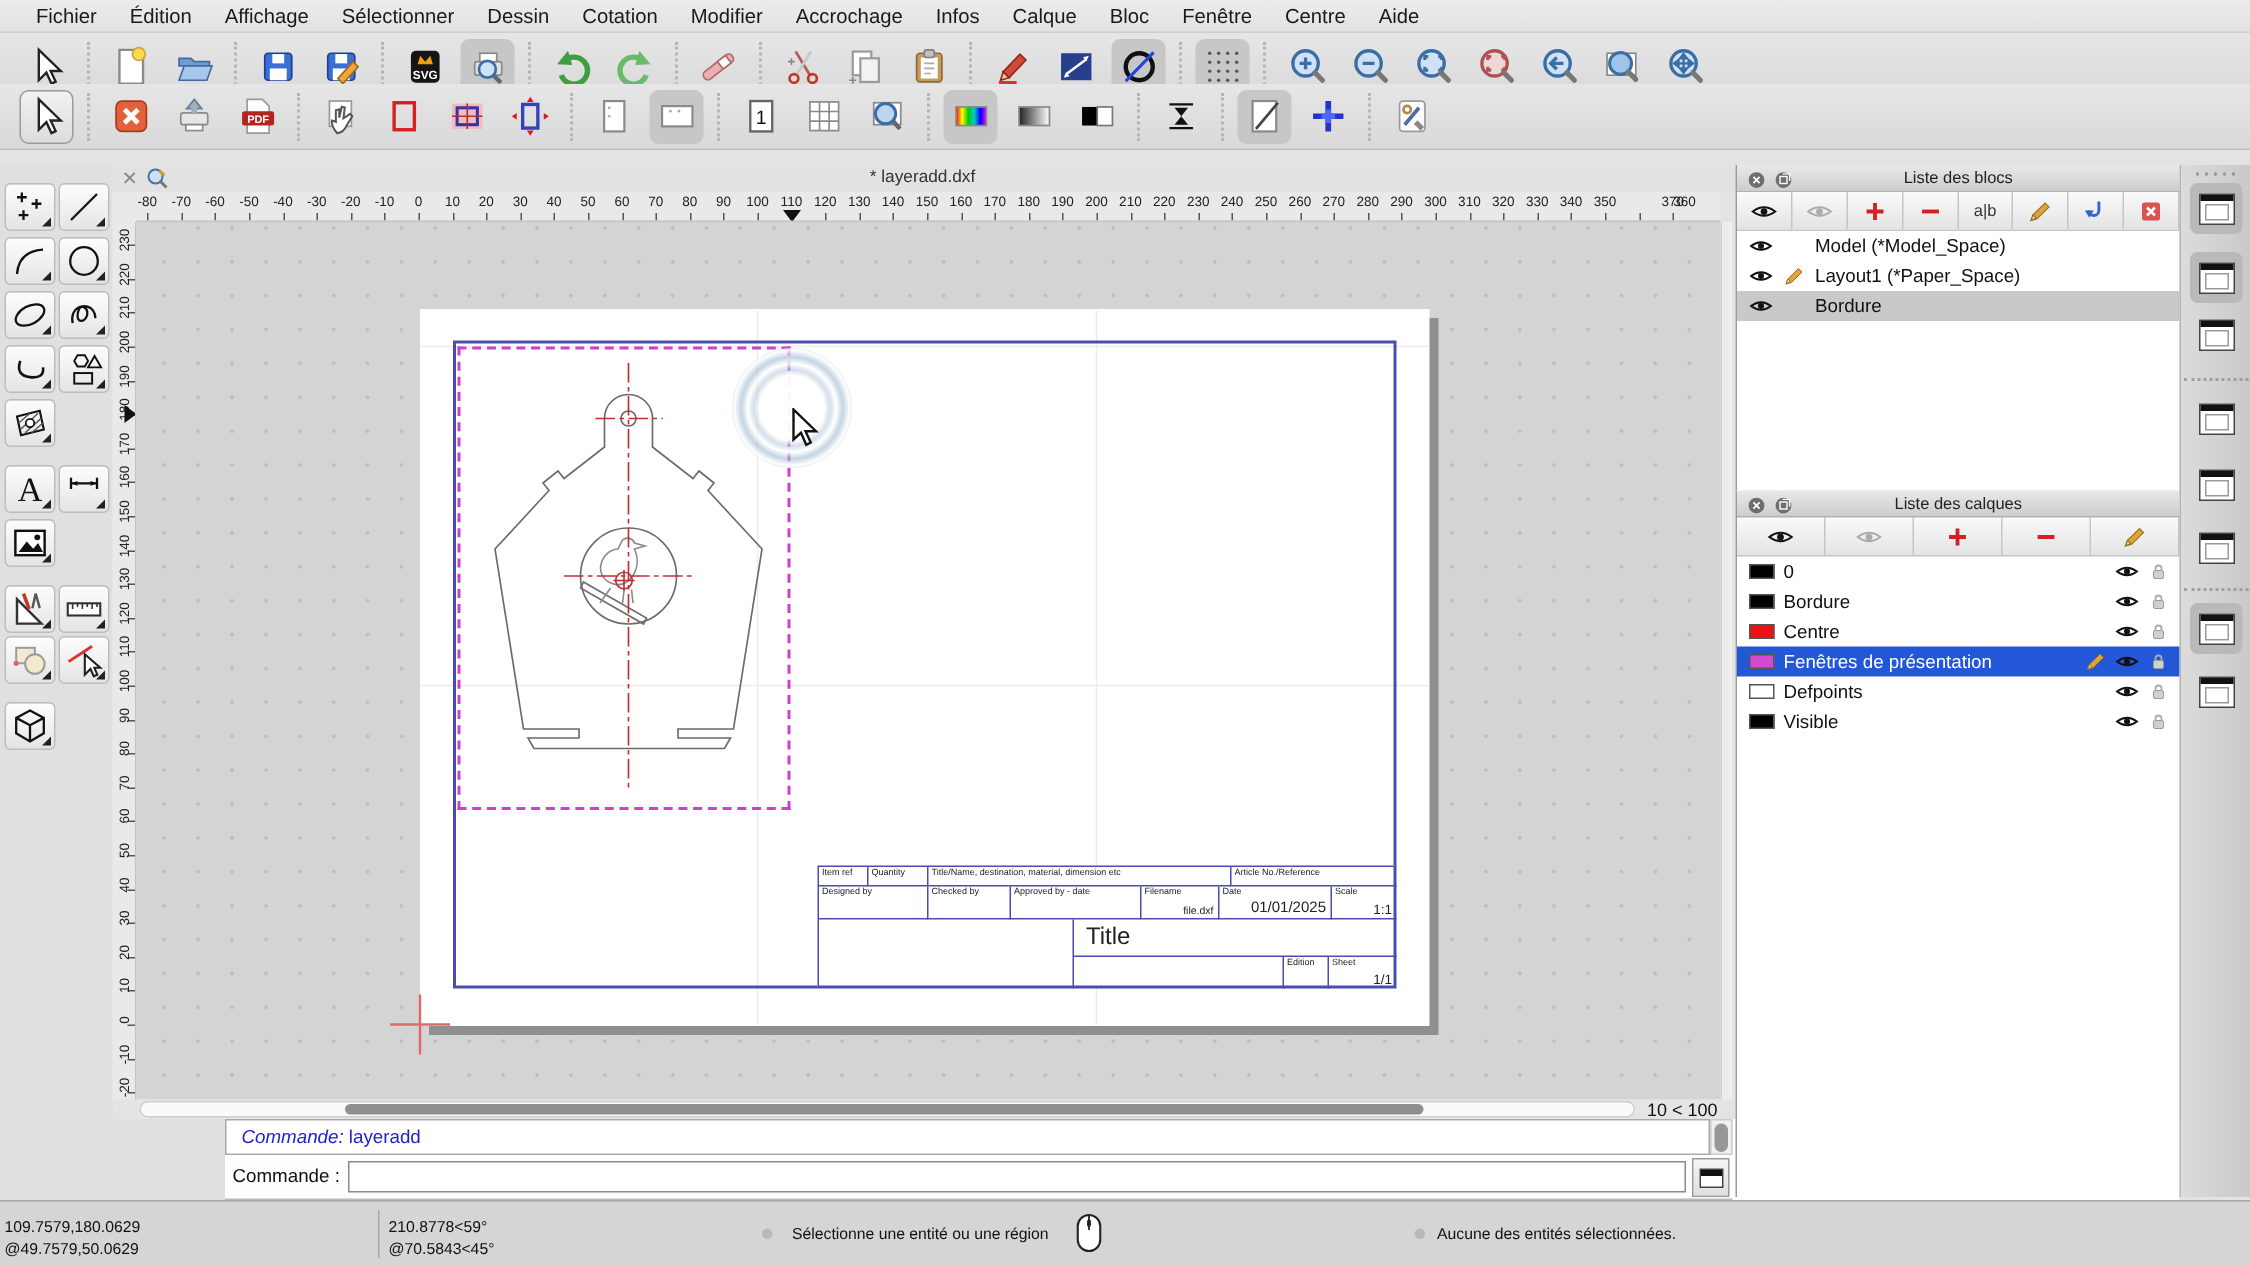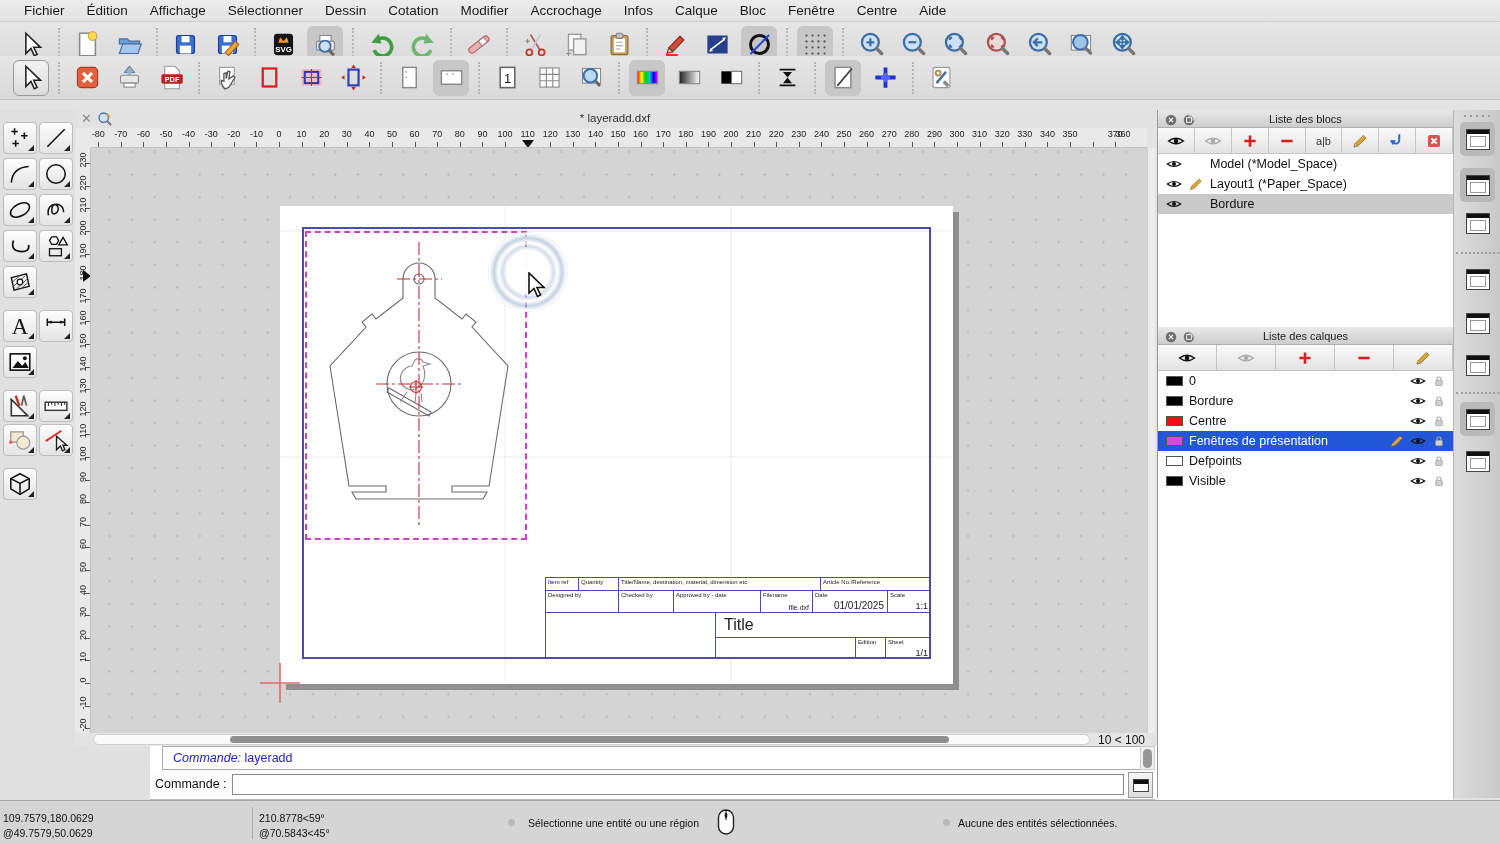--- a/index.html
+++ b/index.html
@@ -84,21 +84,21 @@
   #hscroll-track { position:absolute; left:2px; top:1px; width:997px; height:11px; background:#fafafa;
     border:1px solid #cfcfcf; border-radius:6px; }
   #hscroll-thumb { position:absolute; left:136px; top:1px; width:719px; height:7px; background:#8f8f8f; border-radius:4px; }
   #zoom-indicator { position:absolute; right:2px; top:0; font-size:12px; color:#111; }
   #vscroll { position:absolute; left:1147px; top:148px; width:8px; height:585px; background:#ededed; border-left:1px solid #d0d0d0; }
 
   
   #cmd-left-filler { position:absolute; left:0; top:746px; width:150px; height:54px; background:#e0e0e0; }
   #cmd-right-filler { position:absolute; left:1155px; top:746px; width:298px; height:54px; background:#fff; }
   #cmd-widget { position:absolute; left:150px; top:746px; width:1005px; height:54px; background:#fff; }
-  #cmd-history { position:absolute; left:12px; top:0; width:990px; height:24px; background:#fff;
+  #cmd-history { position:absolute; left:0; top:0; width:990px; height:24px; background:#fff;
     border:1px solid #aaa; font-size:12.5px; color:#2222cc; padding:4px 0 0 10px; }
   #cmd-history .lbl { font-style:italic; }
   #cmd-vscroll { position:absolute; left:990px; top:0; width:15px; height:24px; background:#f0f0f0; border:1px solid #ccc; }
   #cmd-vthumb { position:absolute; left:2px; top:2px; width:9px; height:19px; background:#979797; border-radius:5px; }
   #cmd-input-row { position:absolute; left:0; top:24px; width:1005px; height:30px; background:#fdfdfd; border-bottom:1px solid #bbb; }
   #cmd-prompt { position:absolute; left:5px; top:7px; font-size:12.5px; color:#111; }
   #cmd-input { position:absolute; left:82px; top:4px; width:892px; height:21px; border:1px solid #8a8a8a; background:#fff; font-size:12px; padding:0 4px; }
   #cmd-popout { position:absolute; left:978px; top:2px; width:25px; height:26px; border:1px solid #9a9a9a;
     background:linear-gradient(#f6f6f6,#dfdfdf); display:flex; align-items:center; justify-content:center; }
 

